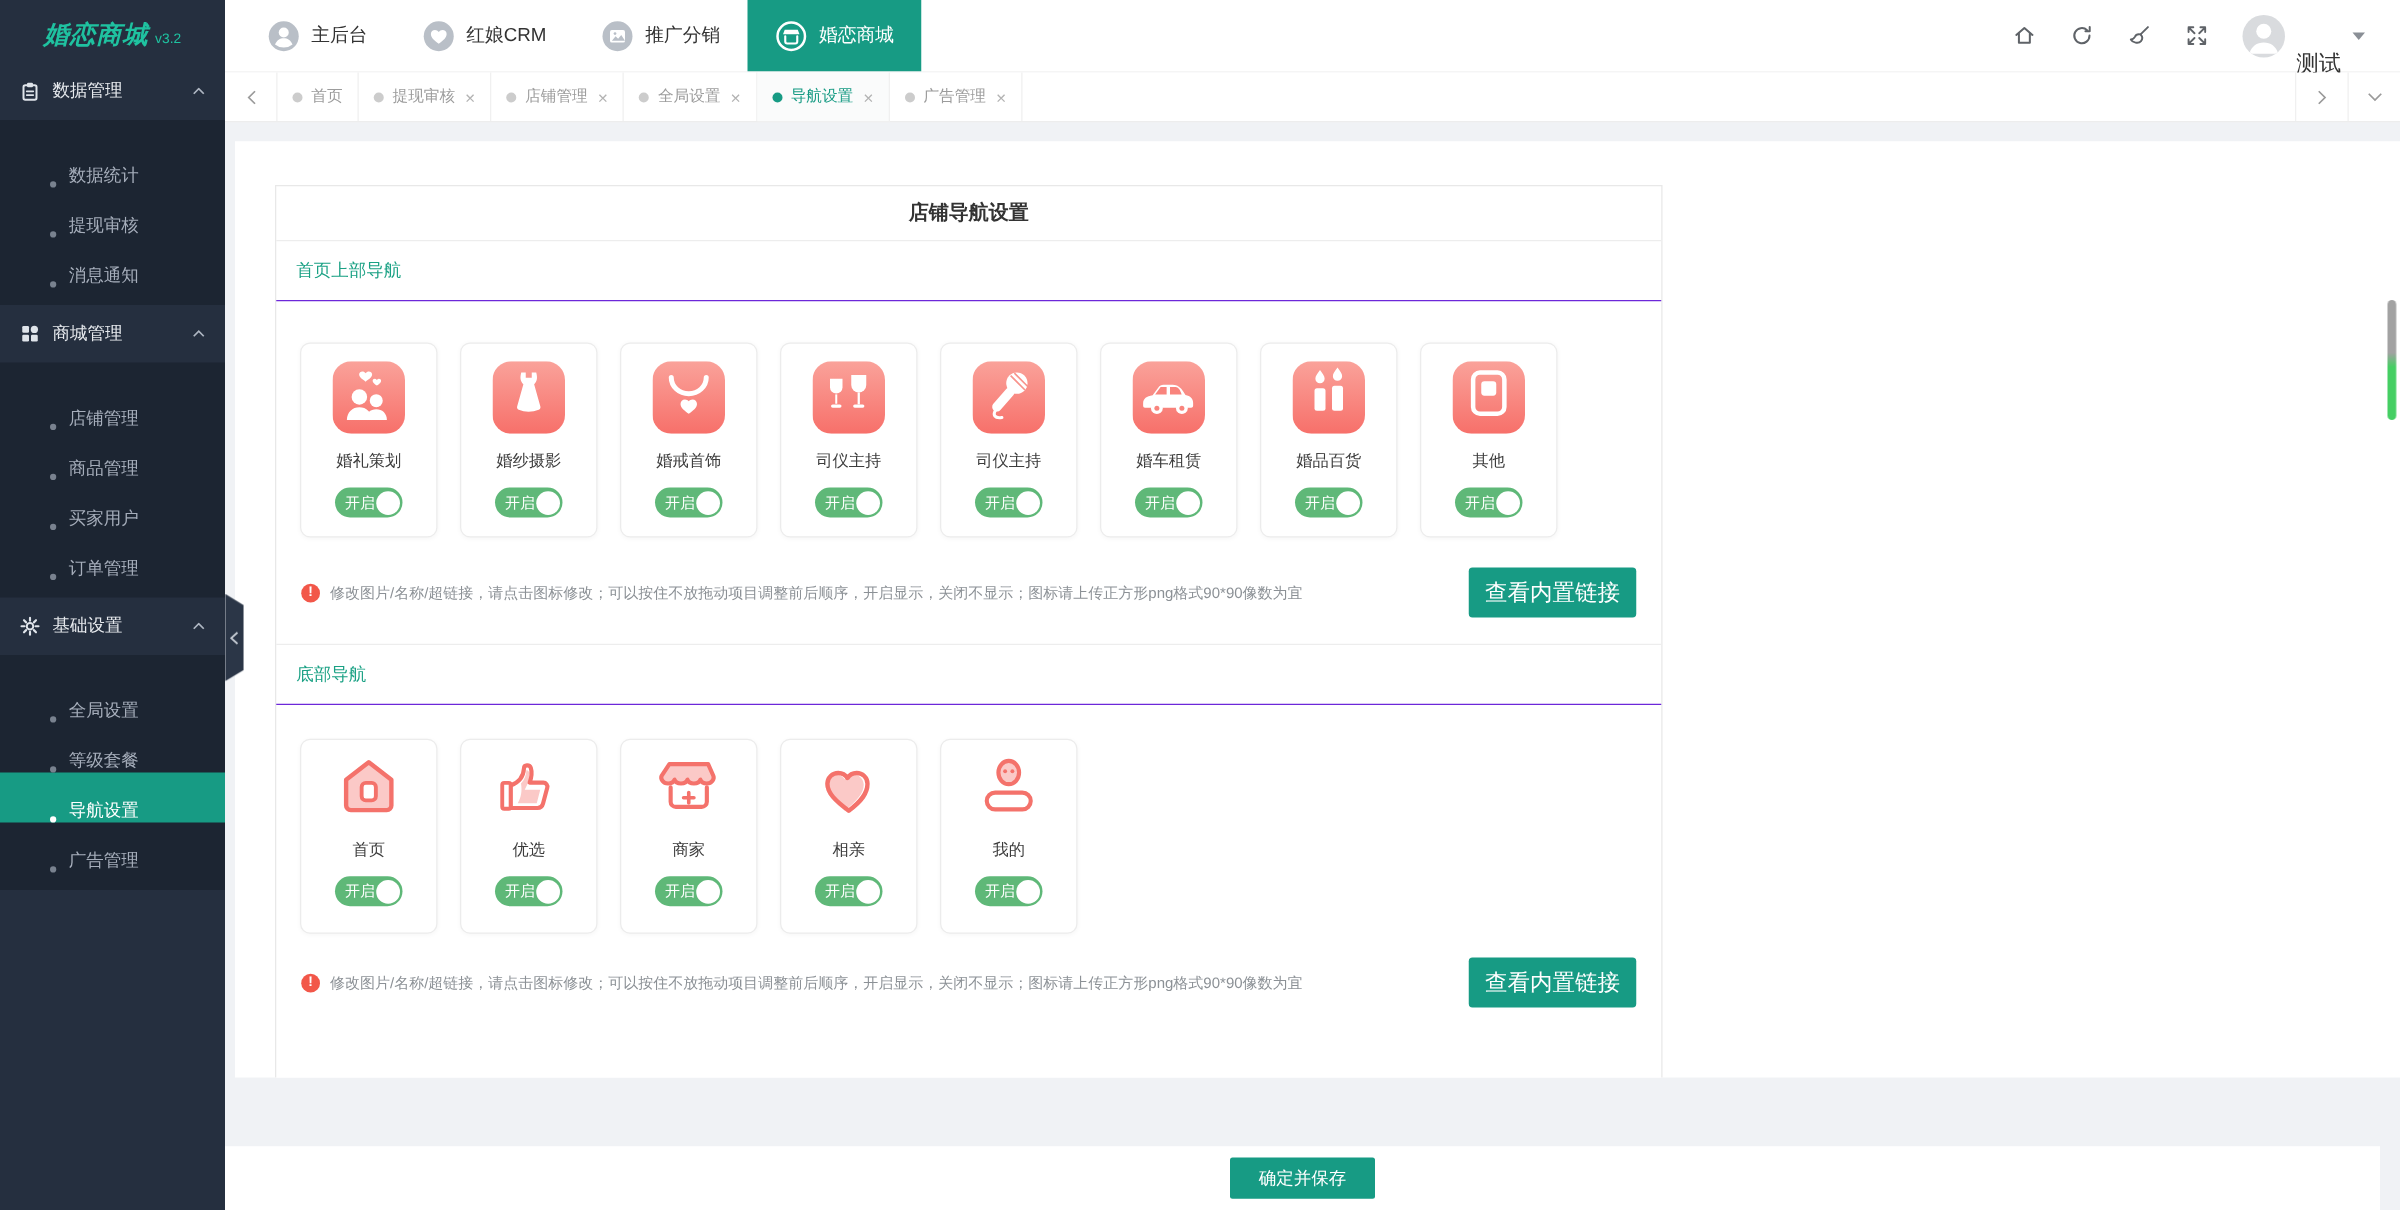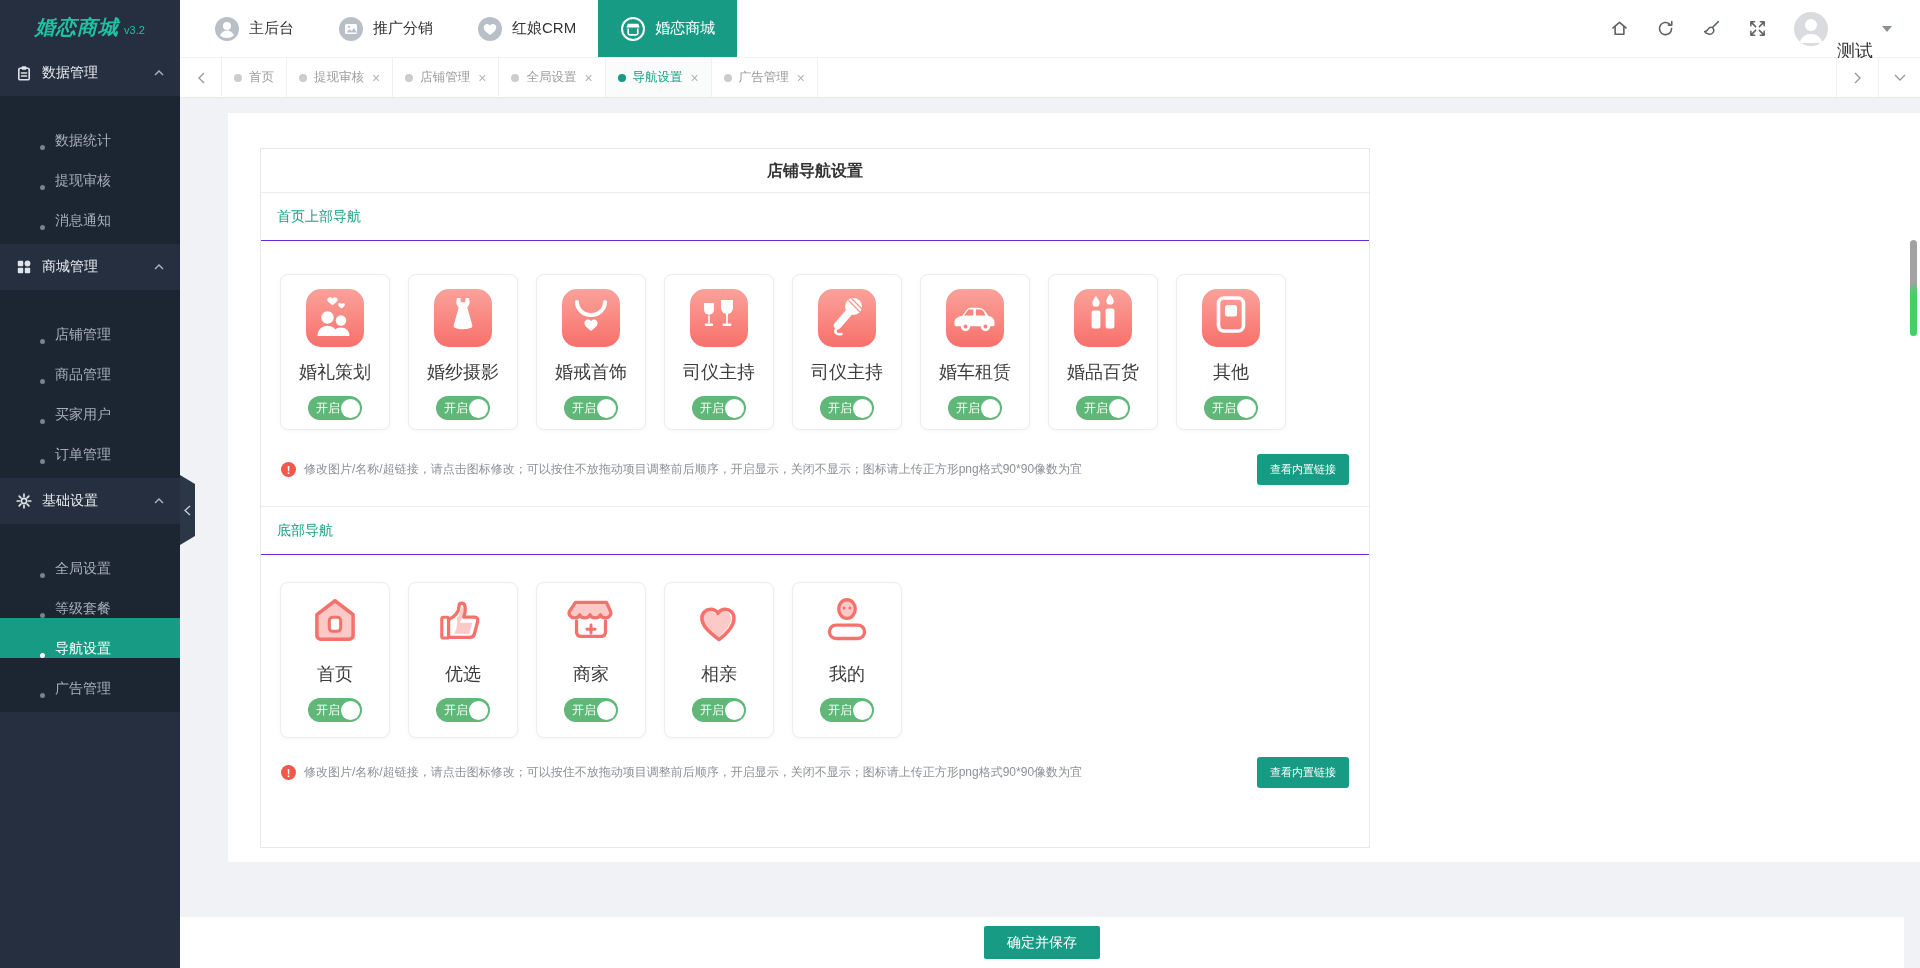--- a/index.html
+++ b/index.html
@@ -45,44 +45,44 @@
   .tab-nav.bleft { border-left:1px solid #f0f0f0; }
   .tabs { display:flex; align-items:stretch; }
   .tab { display:flex; align-items:center; gap:7px; padding:0 12px; font-size:12.5px; color:#9c9c9c; border-right:1px solid #f0f0f0; cursor:pointer; white-space:nowrap; }
   .tab .dot { width:8px; height:8px; border-radius:50%; background:#ccc; }
   .tab .close { color:#b3b3b3; font-size:14px; margin-left:1px; }
   .tab.active { background:#fafbfb; color:#179b84; }
   .tab.active .dot { background:#179b84; }
   .tabbar-right { margin-left:auto; display:flex; align-items:stretch; }
 
   .content { flex:1; position:relative; background:#f0f2f5; }
-  .panel { position:absolute; left:8px; right:0; top:15px; bottom:106px; background:#fff; overflow:hidden;margin-left:40px; }
+  .panel { position:absolute; left:8px; right:0; top:15px; bottom:106px; background:#fff; overflow:hidden; }
 
   .card { margin:35px 0 0 32px; width:1110px; background:#fff; border:1px solid #e8e8e8; }
   .card-title { height:44px; line-height:44px; text-align:center; font-size:16px; font-weight:bold; color:#333; border-bottom:1px solid #ededed; }
   .sec + .sec { border-top:1px solid #ededed; }
   .sec-head { height:48px; display:flex; align-items:center; padding:0 16px; font-size:14px; color:#1aa184; border-bottom:1px solid #6d28d9; }
   .items { display:flex; gap:18px; padding:0 19px; }
   .sec-solid .items { margin-top:33px; }
   .sec-outline .items { margin-top:27px; }
   .nav-card { width:110px; height:156px; background:#fff; border:1px solid #ececec; border-radius:8px; box-shadow:0 1px 4px rgba(0,0,0,.04);
     display:flex; flex-direction:column; align-items:center; cursor:grab; }
   .nav-icon { margin-top:14px; display:flex; cursor:pointer; }
   .sec-outline .nav-icon { margin-top:10px; }
-  .nav-label { margin-top:13px; font-size:18px; color:#3c3c3c; }
+  .nav-label { margin-top:13px; font-size:13px; color:#3c3c3c; }
   .sec-outline .nav-label { margin-top:9px; }
   .toggle { margin-top:12px; width:54px; height:24px; border-radius:12px; background:#5FB878; position:relative; display:flex; align-items:center; cursor:pointer; }
   .toggle-text { color:#fff; font-size:12px; margin-left:8px; }
   .knob { position:absolute; right:2.5px; top:2.5px; width:19px; height:19px; border-radius:50%; background:#fff; }
   .note { display:flex; align-items:center; margin:24px 20px 0; }
   .sec-outline .note { margin-top:19px; }
   .note-icon { width:15px; height:15px; border-radius:50%; background:#f25749; color:#fff; font-size:11px; font-weight:bold;
     display:flex; align-items:center; justify-content:center; margin-right:8px; flex-shrink:0; }
   .note-text { font-size:12px; color:#8c9196; }
-  .link-btn { margin-left:auto; background:#179b84; color:#fff; font-size:11px; padding:8px 13px; border:none; border-radius:3px; cursor:pointer; }
+  .link-btn { margin-left:auto; background:#179b84; color:#fff; font-size:18px; padding:8px 13px; border:none; border-radius:3px; cursor:pointer; }
   .sec-solid { padding-bottom:21px; }
   .sec-outline { padding-bottom:59px; }
 
   .footer { position:absolute; left:0; right:16px; bottom:0; height:51px; background:#fff; display:flex; justify-content:center; }
   .save-btn { margin-top:9px; height:33px; padding:0 23px; background:#179b84; color:#fff; font-size:14px; border:none; border-radius:2px; cursor:pointer; }
 
   .scroll-thumb { position:fixed; right:3px; top:240px; width:7px; height:96px; border-radius:3.5px; cursor:pointer;
     background:linear-gradient(180deg,#a2a2a2 0%,#a2a2a2 44%,#45cf63 56%,#45cf63 100%); z-index:9; }
 </style>
 </head>
@@ -217,44 +217,44 @@
 
           <div class="top-tab">
             <span class="tt-icon">
               <svg viewBox="0 0 26 26" width="26" height="26">
                 <circle cx="13" cy="13" r="12" fill="#b9bfc7"></circle>
                 <circle cx="13" cy="10" r="4" fill="#fff"></circle>
                 <path d="M6 19.5c1.5-3.5 4-5 7-5s5.5 1.5 7 5a11 11 0 0 1-14 0z" fill="#fff"></path>
               </svg>
             </span>
             <span>主后台</span>
+          </div>
+
+          <div class="top-tab">
+            <span class="tt-icon">
+              <svg viewBox="0 0 26 26" width="26" height="26">
+                <circle cx="13" cy="13" r="12" fill="#b9bfc7"></circle>
+                <path d="M13 19c-3.8-2.8-6.3-5-6.3-7.8 0-1.9 1.5-3.2 3.3-3.2 1.2 0 2.3.6 3 1.6.7-1 1.8-1.6 3-1.6 1.8 0 3.3 1.3 3.3 3.2 0 2.8-2.5 5-6.3 7.8z" fill="#fff"></path>
+              </svg>
+            </span>
+            <span>红娘CRM</span>
           </div>
 
           <div class="top-tab">
             <span class="tt-icon">
               <svg viewBox="0 0 26 26" width="26" height="26">
                 <circle cx="13" cy="13" r="12" fill="#b9bfc7"></circle>
                 <rect x="7" y="8" width="12" height="10" rx="1.5" fill="#fff"></rect>
                 <path d="M8.5 16.5l3-3.5 2 2 2.5-3 3 4.5z" fill="#b9bfc7"></path>
                 <circle cx="11" cy="10.8" r="1.1" fill="#b9bfc7"></circle>
               </svg>
             </span>
             <span>推广分销</span>
           </div>
 
-          <div class="top-tab">
-            <span class="tt-icon">
-              <svg viewBox="0 0 26 26" width="26" height="26">
-                <circle cx="13" cy="13" r="12" fill="#b9bfc7"></circle>
-                <path d="M13 19c-3.8-2.8-6.3-5-6.3-7.8 0-1.9 1.5-3.2 3.3-3.2 1.2 0 2.3.6 3 1.6.7-1 1.8-1.6 3-1.6 1.8 0 3.3 1.3 3.3 3.2 0 2.8-2.5 5-6.3 7.8z" fill="#fff"></path>
-              </svg>
-            </span>
-            <span>红娘CRM</span>
-          </div>
-
           <div class="top-tab active">
             <span class="tt-icon">
               <svg viewBox="0 0 26 26" width="26" height="26">
                 <circle cx="13" cy="13" r="11" fill="none" stroke="#fff" stroke-width="2"></circle>
                 <path d="M7.8 7.8h10.4l1.4 3.6H6.4z" fill="#fff"></path>
                 <path d="M8.2 13v4.2a1.6 1.6 0 0 0 1.6 1.6h6.4a1.6 1.6 0 0 0 1.6-1.6V13" fill="none" stroke="#fff" stroke-width="1.7" stroke-linecap="round"></path>
               </svg>
             </span>
             <span>婚恋商城</span>
           </div>

